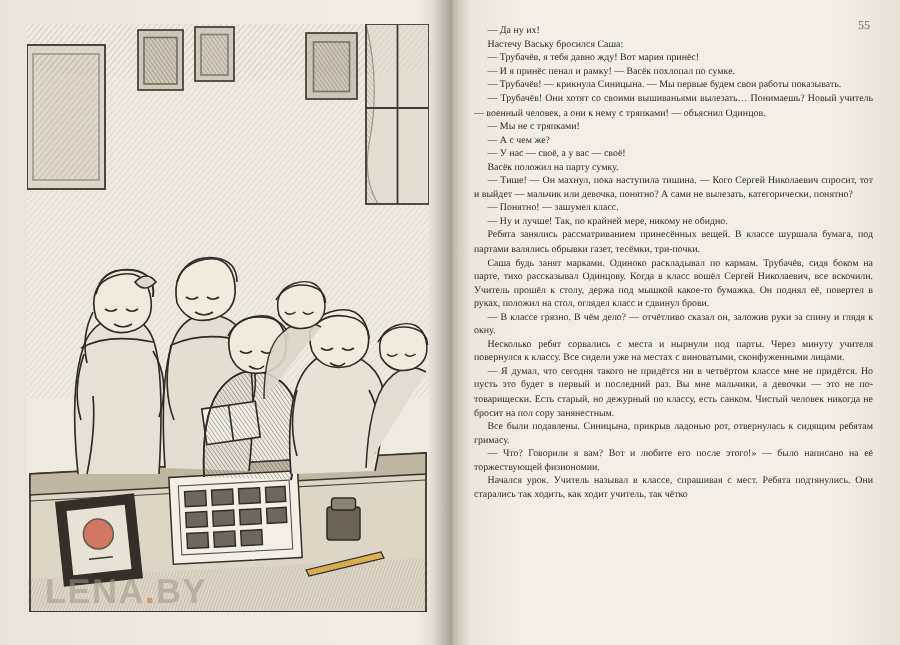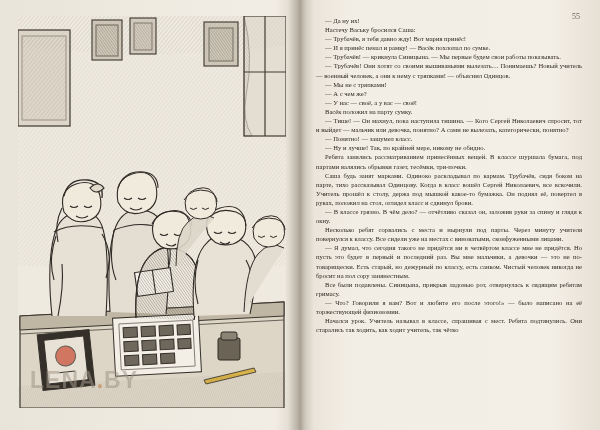--- a/index.html
+++ b/index.html
@@ -74,21 +74,21 @@
     overflow: hidden;
   }
   .illus-svg {
     display: block;
     width: 268px;
     height: 392px;
   }
   .watermark {
     position: absolute;
     left: 12px;
-    bottom: 14px;
+    bottom: 0;
     font-size: 23px;
     letter-spacing: 1px;
     font-weight: bold;
     color: rgba(160,150,135,0.55);
     font-family: "Liberation Sans", sans-serif;
     pointer-events: none;
     user-select: none;
   }
   .watermark .dot {
     color: rgba(190,120,60,0.6);

